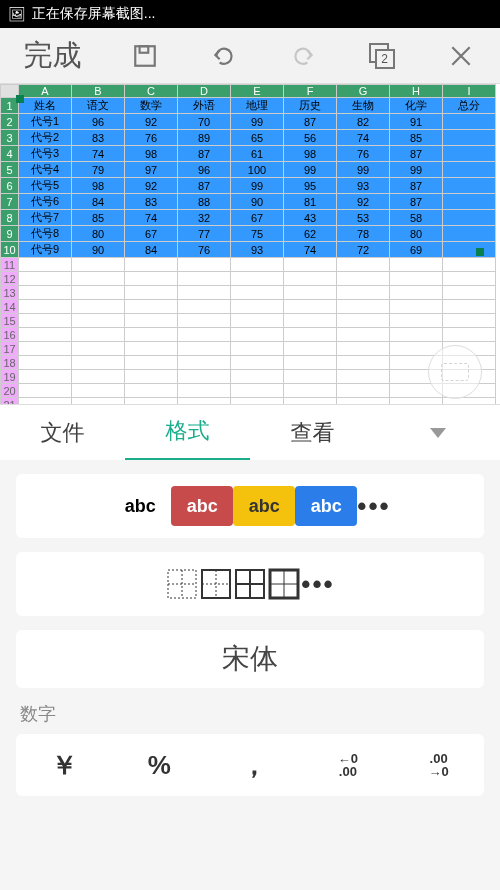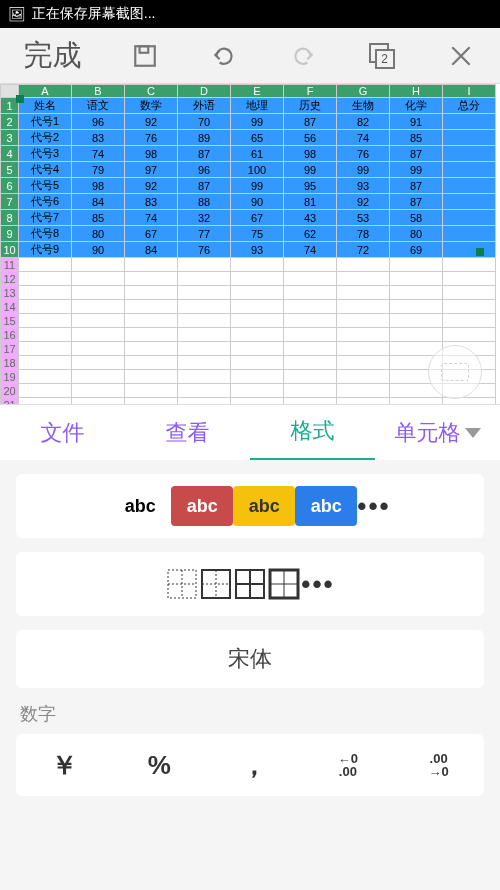--- a/index.html
+++ b/index.html
@@ -31,40 +31,40 @@
   table.sheet th.row.sel { background:#3a9f6b; color:#fff;}
   table.sheet td.sel { background:#3399ff; color:#000;}
   .sel-handle-tl { position:absolute; width:8px; height:8px; background:#0a8050; top:11px; left:16px;}
   .sel-handle-br { position:absolute; width:8px; height:8px; background:#0a8050; top:164px; left:476px;}
   
   .floating-circle { position:absolute; right:18px; top:345px; width:54px; height:54px; border-radius:50%; background:rgba(255,255,255,0.5); border:1px solid #ddd; display:flex; align-items:center; justify-content:center;}
   .floating-circle .kb { width:28px; height:18px; border:1px dashed #aaa; border-radius:3px; opacity:0.5;}
   
   
   .tabbar { display:flex; height:56px; background:#fff; align-items:center; border-top:1px solid #ddd; margin-top:0;}
-  .tabbar .tab { flex:1; text-align:center; font-size:22px; color:#8b5cf6; padding:12px 0;}
+  .tabbar .tab { flex:1; text-align:center; font-size:22px; color:#404040; padding:12px 0;}
   .tabbar .tab.active { color:#1aad8b; border-bottom:3px solid #1aad8b;}
   .tabbar .tab.last { display:flex; align-items:center; justify-content:center; gap:4px;}
   .tri-down { width:0; height:0; border-left:8px solid transparent; border-right:8px solid transparent; border-top:10px solid #999;}
   
   
   .panel { background:#f5f5f5; padding:14px 16px 0 16px; flex:1; position:relative;}
   .card { background:#fff; border-radius:6px; margin-bottom:14px; }
   .style-row, .border-row { display:flex; justify-content:center; align-items:center; height:64px;}
   .abc { width:62px; height:40px; border-radius:4px; display:flex; align-items:center; justify-content:center; font-size:18px; font-weight:bold;}
   .abc.plain { color:#000; background:transparent;}
   .abc.red { background:#c84b4b; color:#fff;}
   .abc.yellow { background:#f4c20d; color:#333;}
   .abc.blue { background:#2b7de9; color:#fff;}
   .more-dots { font-size:26px; color:#333; letter-spacing:2px; font-weight:bold;}
   
   .border-btn { width:34px; height:34px; }
   .border-btn svg { width:34px; height:34px;}
   
-  .font-row { height:58px; display:flex; align-items:center; justify-content:center; font-size:22px; color:#444;}
+  .font-row { height:58px; display:flex; align-items:center; justify-content:center; font-size:28px; color:#444;}
   
   .section-label { font-size:18px; color:#888; margin:6px 0 8px 4px;}
   .num-row { display:flex; justify-content:space-around; align-items:center; height:62px;}
   .num-btn { font-size:26px; font-weight:bold; color:#333;}
   .dec-btn { font-size:13px; line-height:13px; text-align:center;}
   
   
   .arrow { position:absolute; left:337px; top:467px; width:26px; height:64px; pointer-events:none;}
   .arrow .shaft { position:absolute; top:0; left:9px; width:8px; height:48px; background:#e53935;}
   .arrow .head { position:absolute; bottom:0; left:0; width:0; height:0; border-left:13px solid transparent; border-right:13px solid transparent; border-top:16px solid #e53935;}
@@ -425,24 +425,23 @@
   <div class="sel-handle-tl"></div>
   <div class="sel-handle-br"></div>
 </div>
 
 <div class="floating-circle">
   <div class="kb"></div>
 </div>
 
 <div class="tabbar">
   <div class="tab">文件</div>
+  <div class="tab active">格式</div>
   <div class="tab">查看</div>
-  <div class="tab active">格式</div>
   <div class="tab last">
-    <span>单元格</span>
     <span class="tri-down"></span>
   </div>
 </div>
 
 <div class="arrow">
   <div class="shaft"></div>
     <div class="head"></div>
 </div>
 
 <div class="panel">

